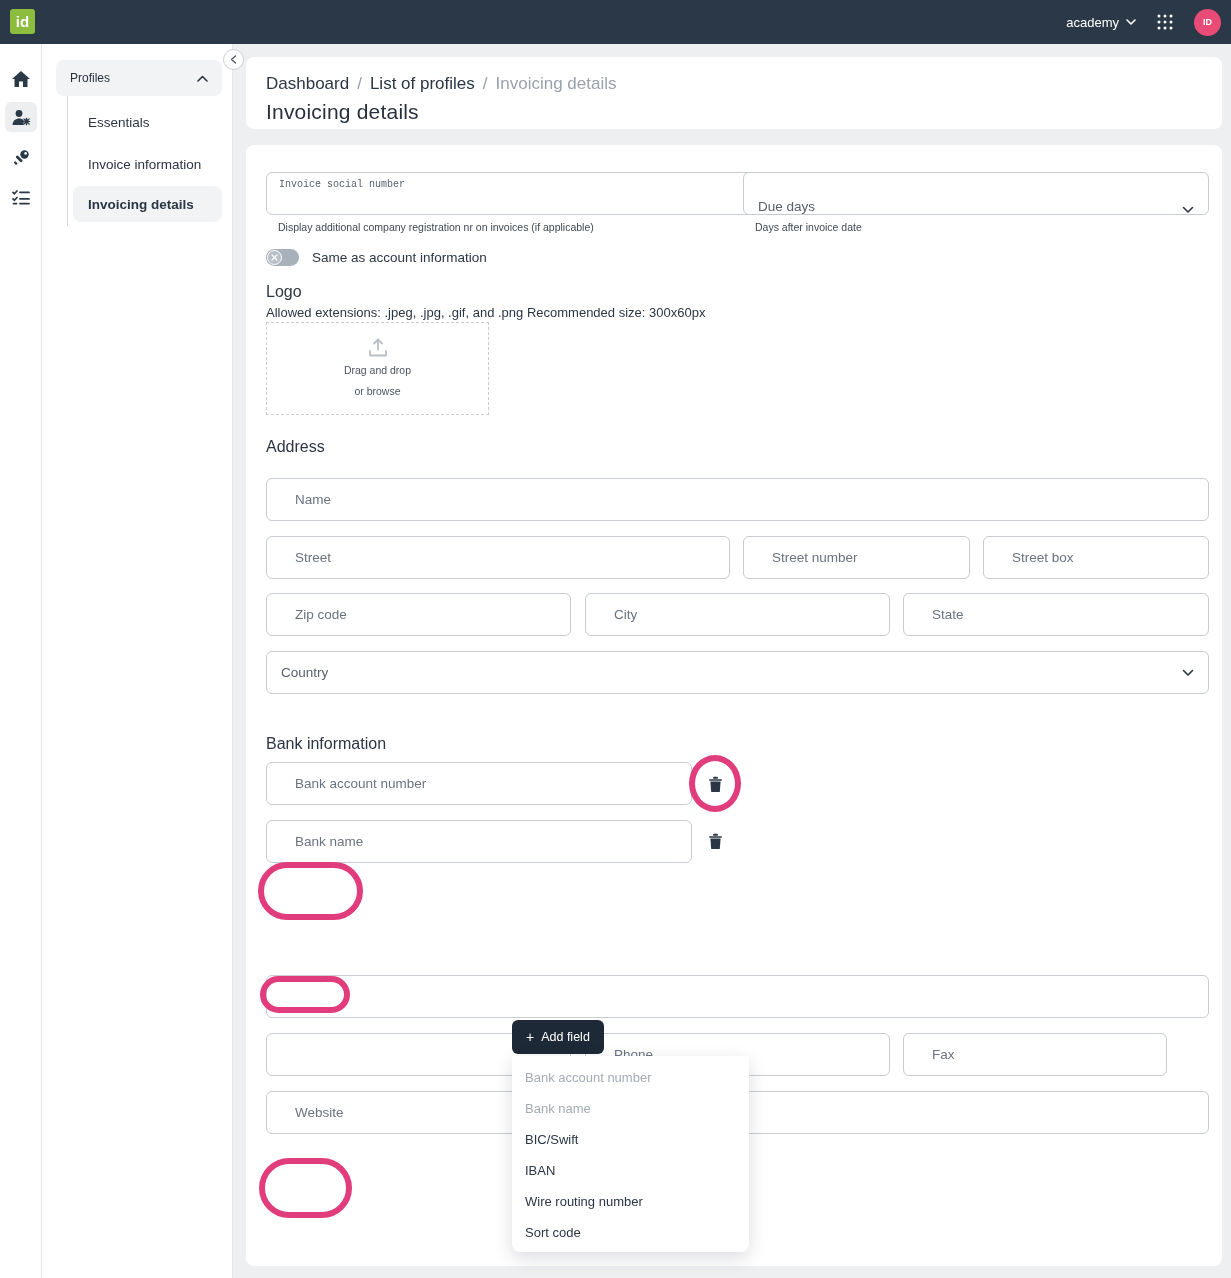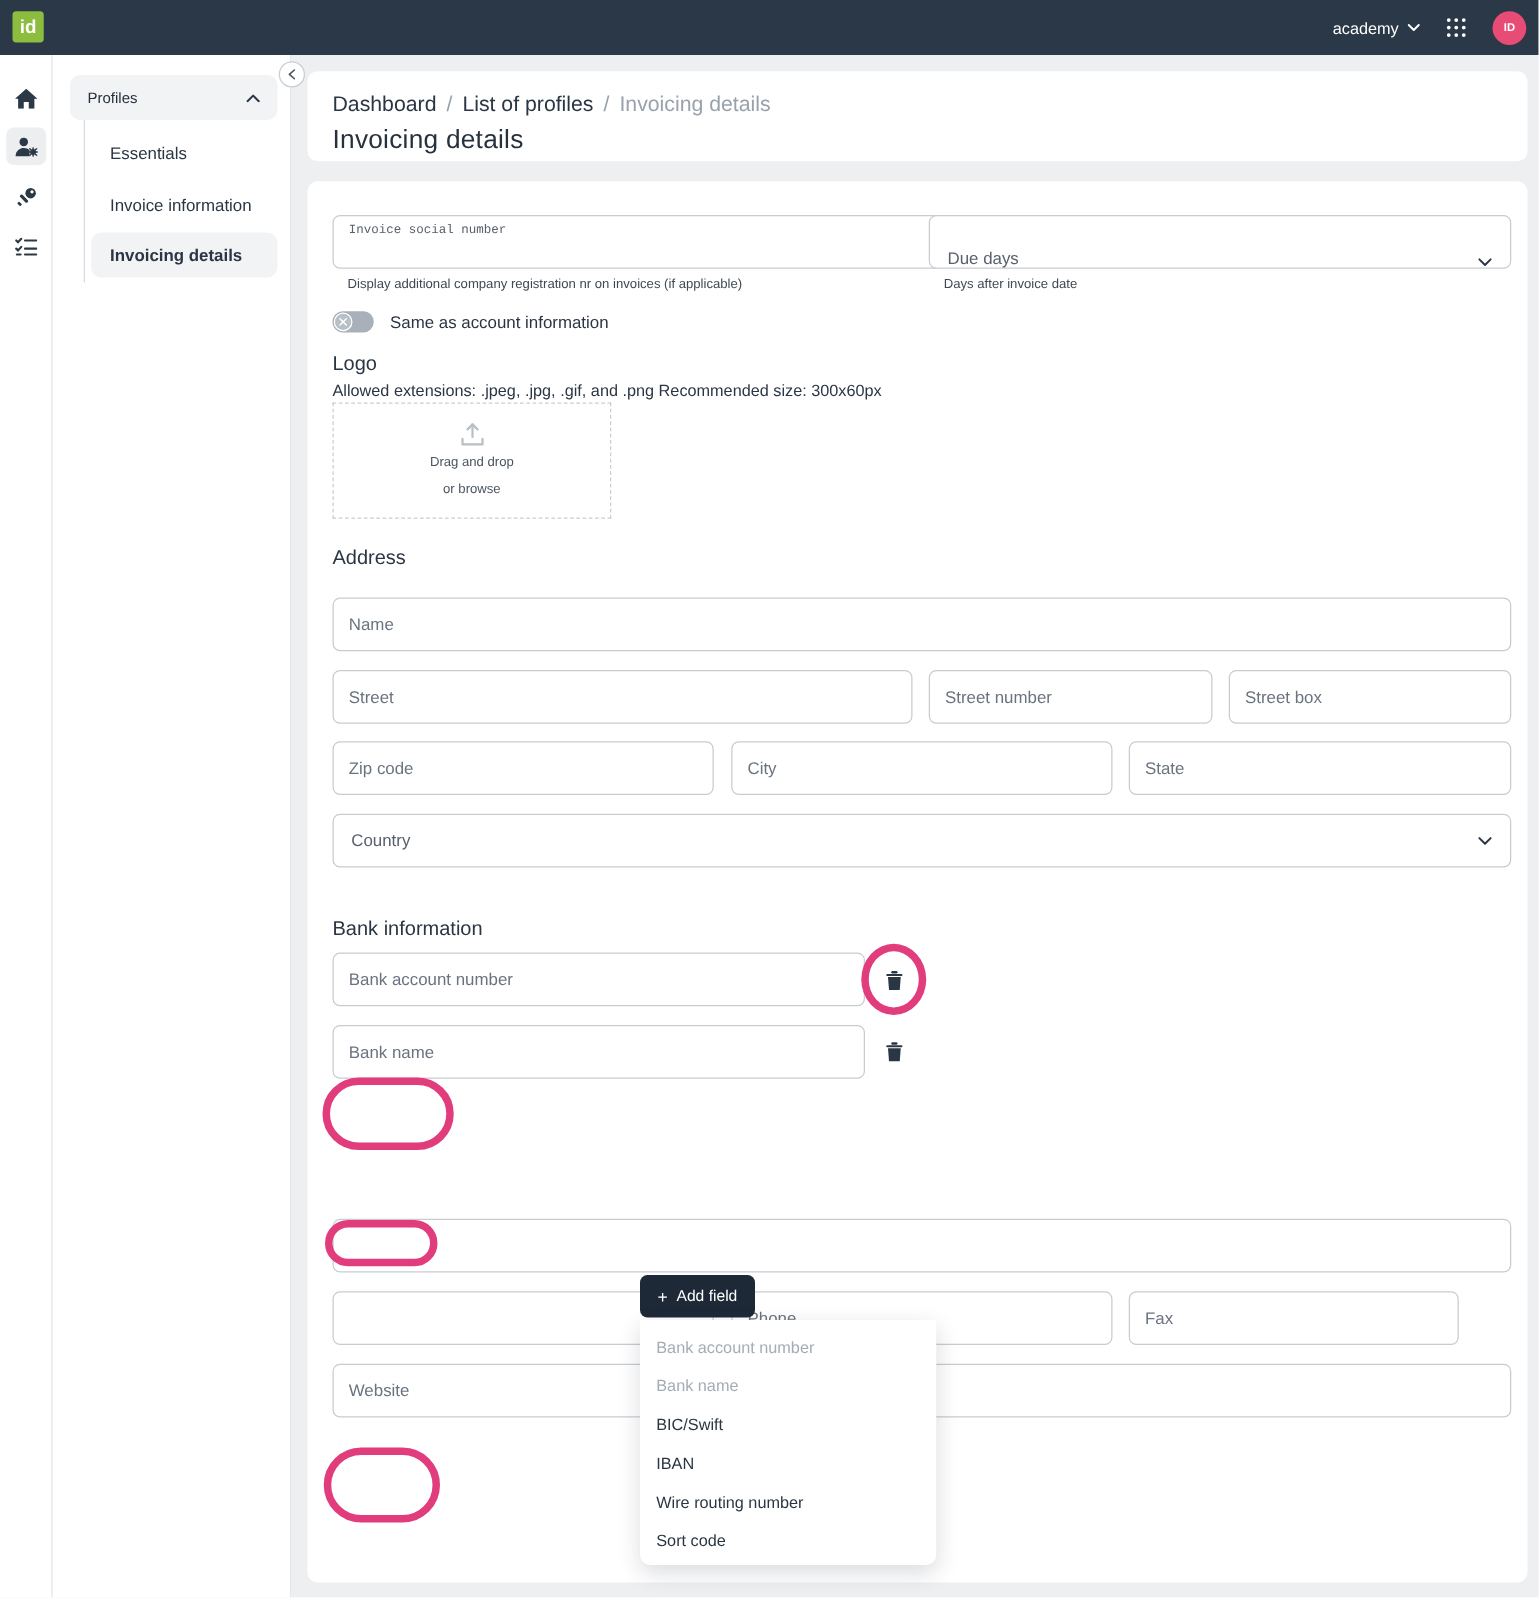--- a/index.html
+++ b/index.html
@@ -34,21 +34,21 @@
   .breadcrumb-card { left:246px; top:57px; width:976px; height:72px; padding:17px 20px 0; }
   .breadcrumb { font-size:17px; color:#2b3644; display:flex; gap:8px; align-items:center; }
   .breadcrumb .sep { color:#97a0aa; }
   .breadcrumb .current { color:#99a2ac; }
   .page-title { font-size:21px; color:#27313d; font-weight:500; margin-top:6px; letter-spacing:.2px; }
 
   .form-card { left:246px; top:145px; width:976px; height:1121px; }
 
   
   .tf { position:absolute; height:43px; border:1px solid #c7ccd1; border-radius:6px; background:#fff; }
-  input.tf { padding:0 12px; font-size:13.5px; color:#2b3644; outline:none; font-family:"Liberation Sans", sans-serif; }
+  input.tf { padding:0 28px; font-size:13.5px; color:#2b3644; outline:none; font-family:"Liberation Sans", sans-serif; }
   input.tf::placeholder { color:#6a737f; opacity:1; }
   .selectbox { display:flex; align-items:center; justify-content:space-between; padding:0 14px; cursor:pointer; }
   .selectbox .sel-label { font-size:13.5px; color:#58616c; }
   .float-box { }
   .float-label { position:absolute; left:12px; top:6px; font-size:10px; color:#58616c; }
   .helper { position:absolute; font-size:10.5px; color:#3e4954; }
 
   
   .toggle-row { position:absolute; left:266px; top:248px; display:flex; align-items:center; gap:13px; }
   .toggle { position:relative; width:33px; height:17px; background:#a8b1ba; border-radius:9px; cursor:pointer; }

